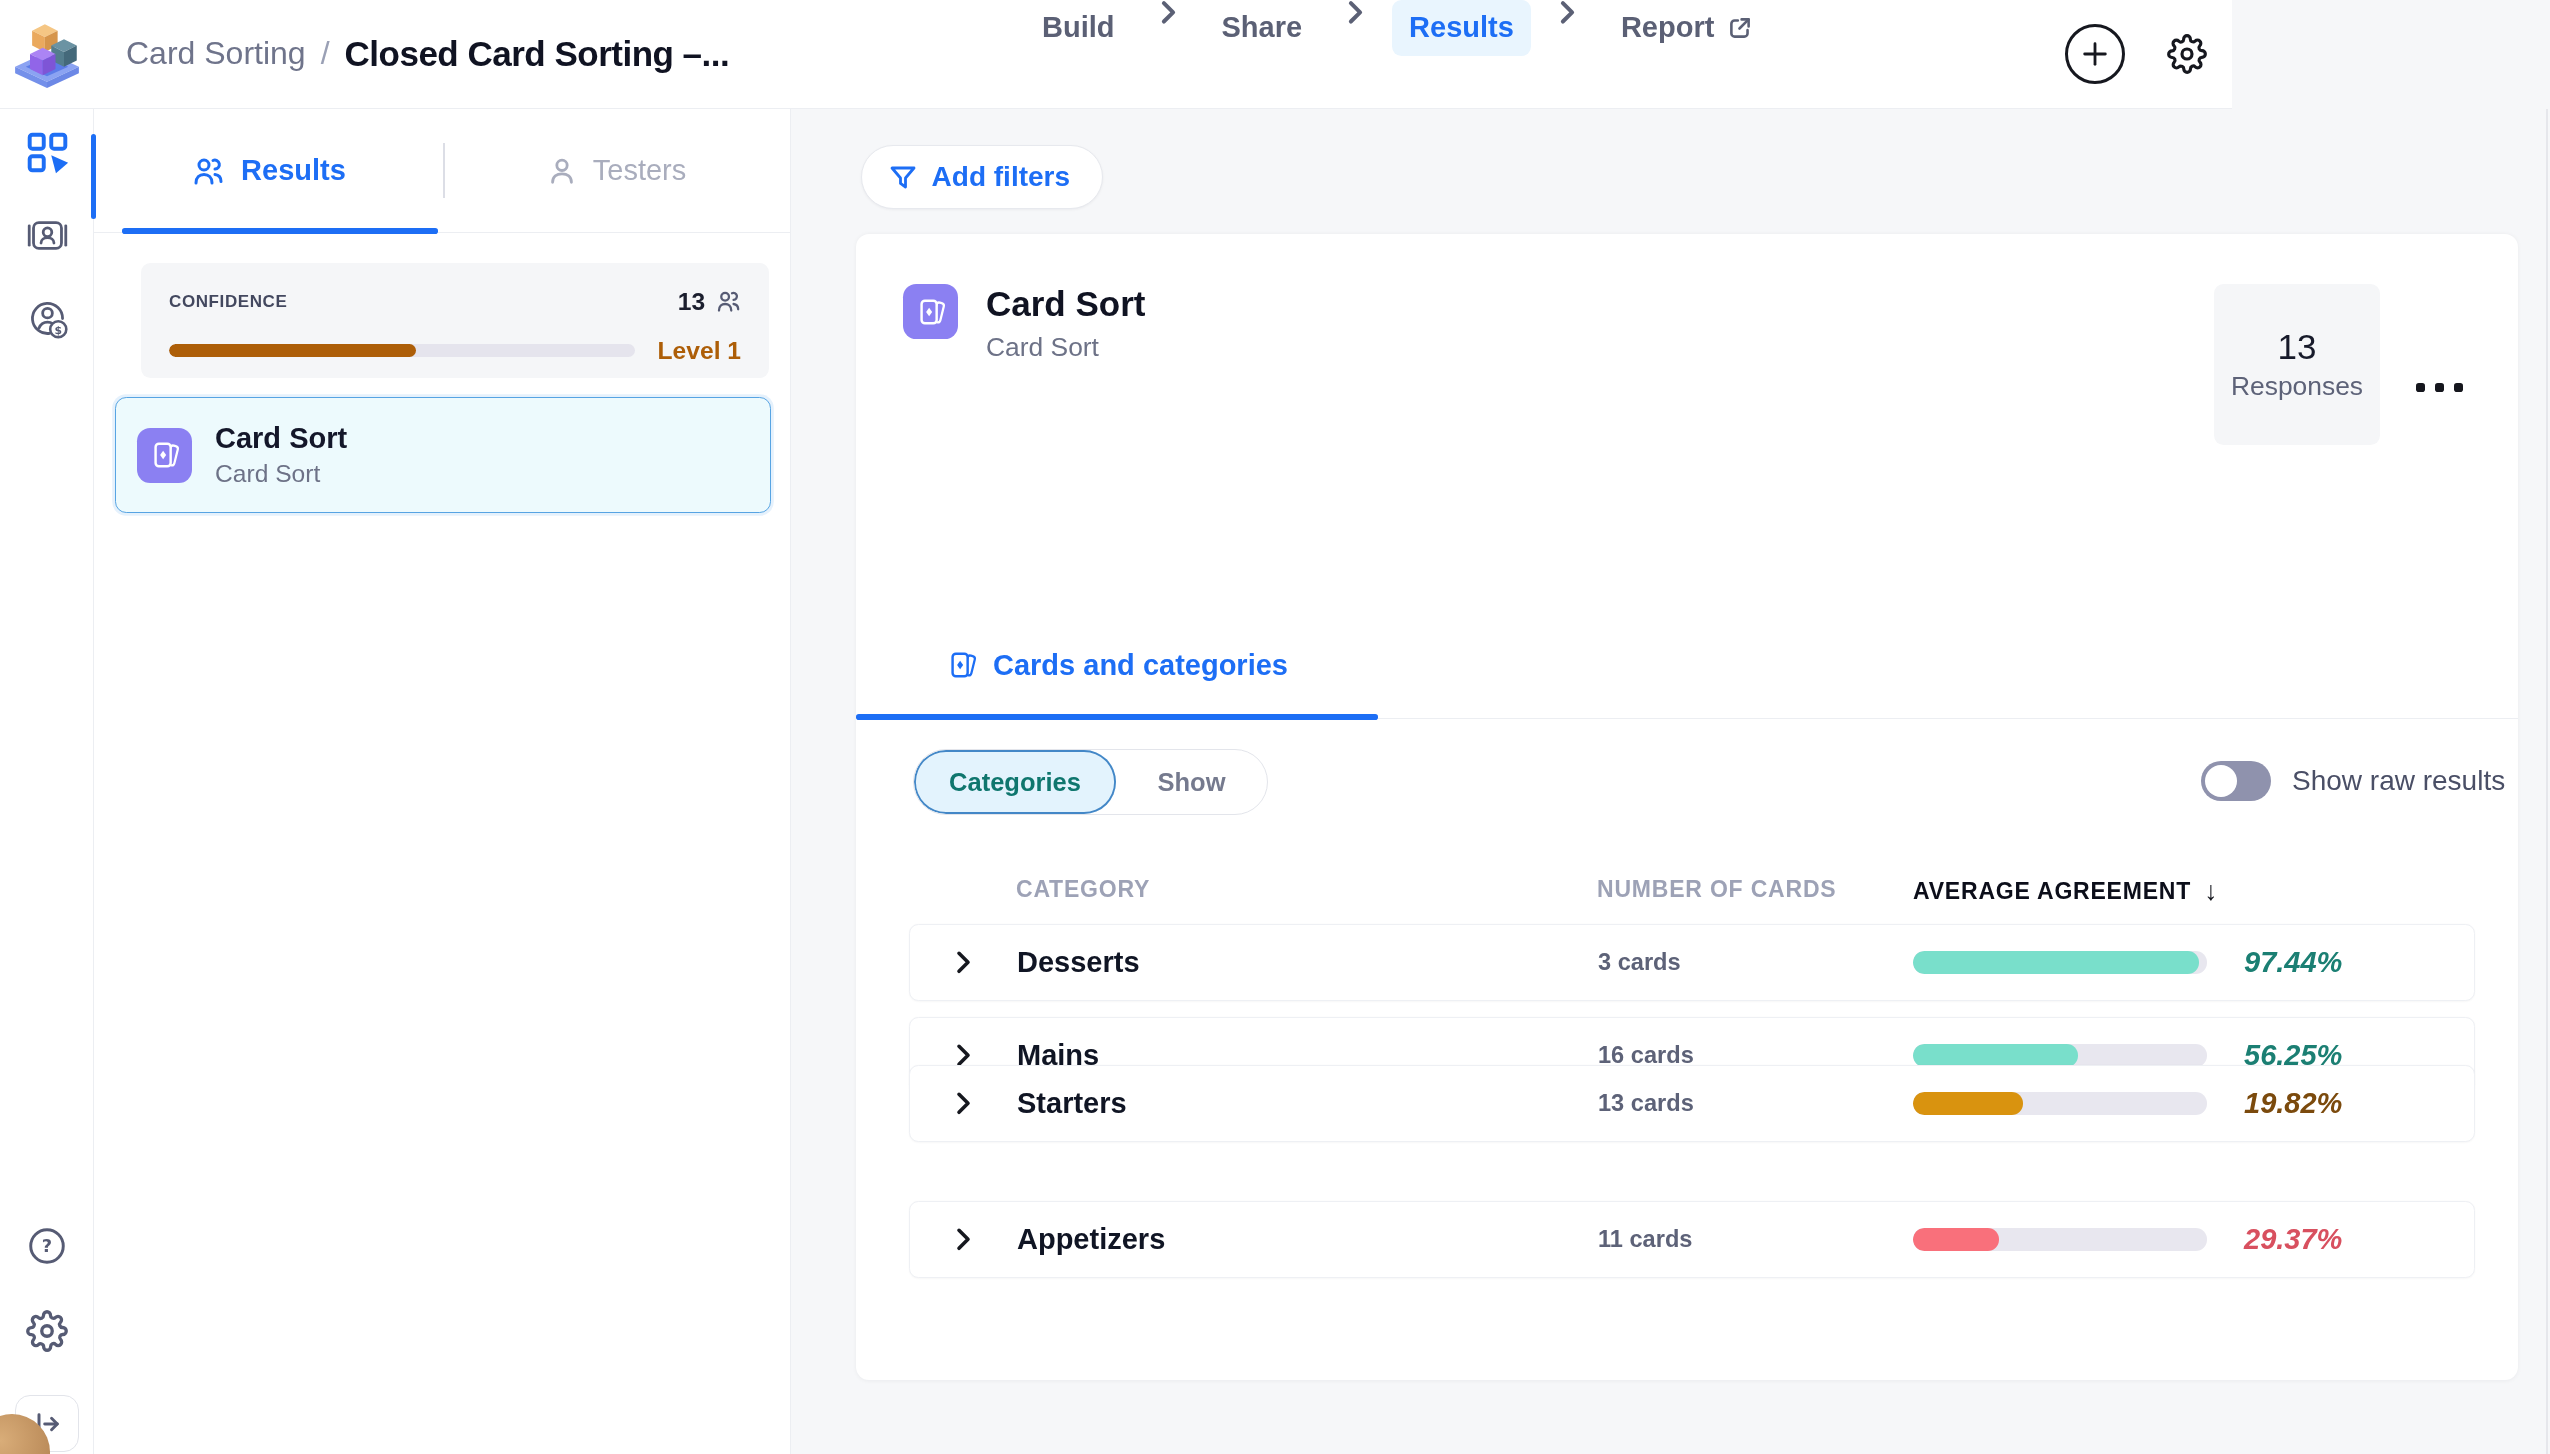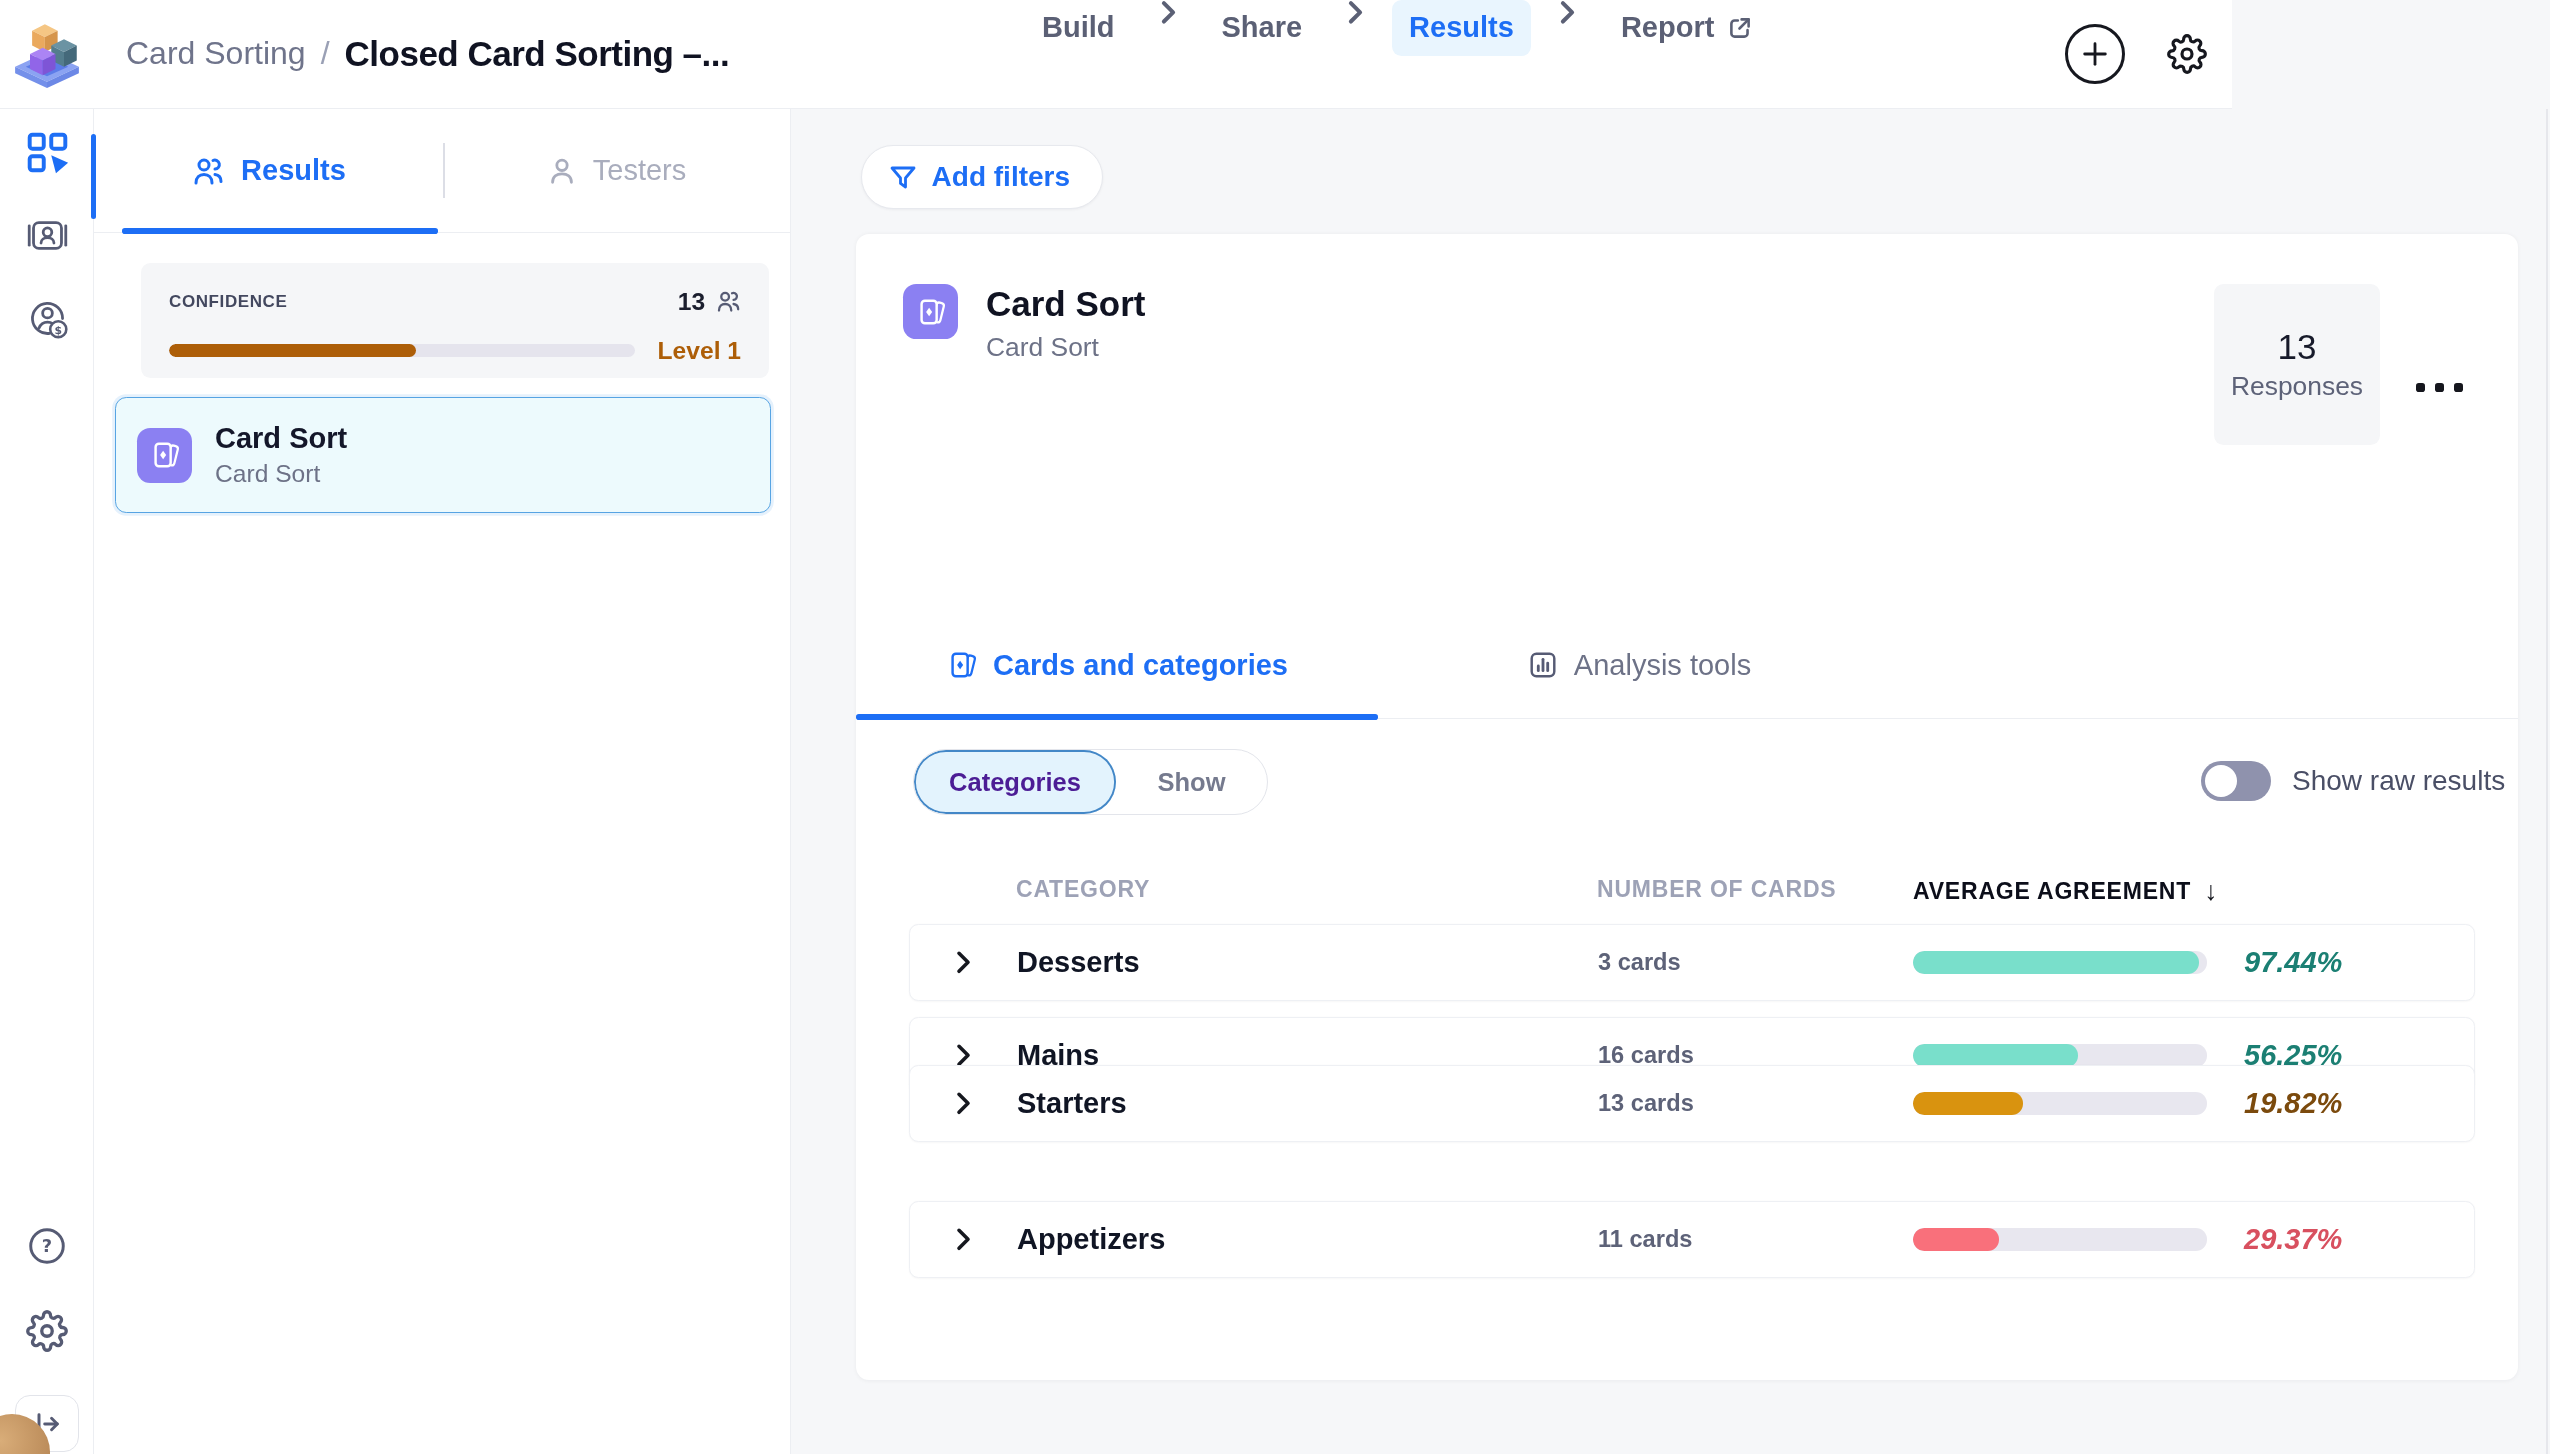--- a/index.html
+++ b/index.html
@@ -77,21 +77,21 @@
   .dots-menu i { width:9.4px; height:9.4px; border-radius:2.8px; background:#15161d; }
 
   .card-tabs { position:absolute; left:0; top:378px; width:100%; height:107px; border-bottom:1.9px solid #eceef2; display:flex; }
   .ctab { width:522px; display:flex; align-items:center; justify-content:center; gap:15px; font-size:29px; position:relative; }
   .ctab-cards { color:#1d6ef5; font-weight:bold; }
   .ctab-analysis { color:#6d7287; }
   .ctab-underline { position:absolute; left:0; bottom:-1.9px; width:522px; height:5.7px; background:#1d6ef5; border-radius:2.8px; }
 
   .segmented { position:absolute; left:57px; top:515px; height:66px; display:flex; border:1.9px solid #e3e5eb; border-radius:34px; background:#fff; overflow:hidden; }
   .seg { display:flex; align-items:center; justify-content:center; font-size:25.5px; font-weight:bold; }
-  .seg-active { width:202px; background:#e3f3fd; color:#4c1d95; border-radius:32px; box-shadow:inset 0 0 0 1.9px #4387c7; }
+  .seg-active { width:202px; background:#e3f3fd; color:#0f766e; border-radius:32px; box-shadow:inset 0 0 0 1.9px #4387c7; }
   .seg-inactive { width:151px; color:#757a8e; }
 
   .toggle-wrap { position:absolute; left:1345px; top:527px; display:flex; align-items:center; gap:21px; }
   .toggle { width:70px; height:40px; border-radius:20px; background:#8f92ad; position:relative; flex:none; }
   .toggle-knob { position:absolute; left:3.8px; top:3.8px; width:32px; height:32px; border-radius:50%; background:#fff; }
   .toggle-label { font-size:28px; color:#4a4f66; white-space:nowrap; }
 
   .table-head { position:absolute; left:0; top:642px; width:100%; font-size:23px; font-weight:bold; letter-spacing:0.8px; }
   .th { position:absolute; top:0; color:#9da2b6; white-space:nowrap; }
   .th-category { left:160px; }
@@ -329,29 +329,20 @@
       <div class="card-tabs">
         <div class="ctab ctab-cards">
           <svg width="32" height="32" viewBox="0 0 34 34">
             <rect x="21" y="7" width="8" height="21" rx="3" fill="none" stroke="#1d6ef5" stroke-width="2.4" transform="rotate(14 25 17)"></rect>
             <rect x="7" y="5" width="16" height="24" rx="3.5" fill="#fff" stroke="#1d6ef5" stroke-width="2.6"></rect>
             <polygon points="15,12.5 18.2,17 15,21.5 11.8,17" fill="#1d6ef5"></polygon>
           </svg>
           <span>Cards and categories</span>
           <span class="ctab-underline"></span>
         </div>
-        <div class="ctab ctab-analysis">
-          <svg width="32" height="32" viewBox="0 0 34 34">
-            <rect x="5" y="5" width="24" height="24" rx="5" fill="none" stroke="#565b74" stroke-width="2.6"></rect>
-            <line x1="12" y1="23" x2="12" y2="18" stroke="#565b74" stroke-width="3" stroke-linecap="round"></line>
-            <line x1="17" y1="23" x2="17" y2="11" stroke="#565b74" stroke-width="3" stroke-linecap="round"></line>
-            <line x1="22" y1="23" x2="22" y2="15" stroke="#565b74" stroke-width="3" stroke-linecap="round"></line>
-          </svg>
-          <span>Analysis tools</span>
-        </div>
       </div>
 
       <div class="segmented">
         <div class="seg seg-active">Categories</div>
         <div class="seg seg-inactive">Show</div>
       </div>
 
       <div class="toggle-wrap">
         <div class="toggle">
           <div class="toggle-knob"></div>

